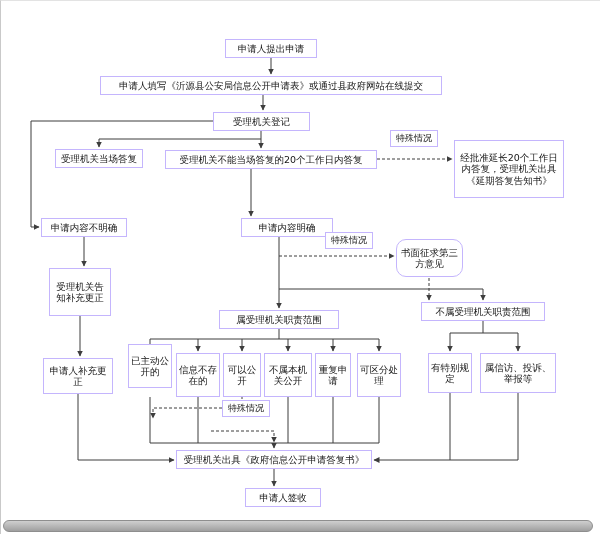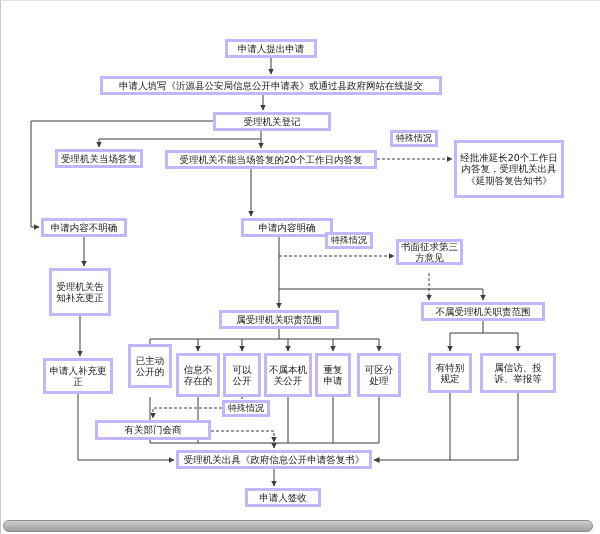--- a/index.html
+++ b/index.html
@@ -11,21 +11,21 @@
     border-top:1px solid #e3e3e3;
     border-right:1px solid #e3e3e3;
     overflow:hidden;
     font-family:"DejaVu Sans","Liberation Sans",sans-serif;
   }
   #wires{position:absolute;left:0;top:0;z-index:1;}
   .node{
     position:absolute;
     z-index:2;
     box-sizing:border-box;
-    border:3px solid #c4b5fd;
+    border:1px solid #c4b5fd;
     background:#ffffff;
     display:flex;
     align-items:center;
     justify-content:center;
     text-align:center;
     font-size:9.5px;
     line-height:1.18;
     color:#141414;
     padding:1px 2px;
     overflow:hidden;
@@ -96,37 +96,37 @@
       <path d="M428,272 V299" marker-end="url(#arr)"></path>
       <path d="M221,407 H152 V417" marker-end="url(#arr)"></path>
       <path d="M210,430 H273 V441" marker-end="url(#arr)"></path>
     </g>
   </svg>
 
   <div class="node" style="left:224px;top:38px;width:92px;height:19px;">申请人提出申请</div>
 
   <div class="node" style="left:99px;top:75px;width:342px;height:19px;">申请人填写《沂源县公安局信息公开申请表》或通过县政府网站在线提交</div>
 
-  <div class="node" style="left:212px;top:111px;width:118px;height:19px;">受理机关登记</div>
+  <div class="node" style="left:212px;top:111px;width:97px;height:19px;">受理机关登记</div>
 
   <div class="node small" style="left:389px;top:129px;width:48px;height:17px;">特殊情况</div>
 
   <div class="node" style="left:54px;top:148px;width:88px;height:19px;">受理机关当场答复</div>
 
   <div class="node" style="left:164px;top:149px;width:212px;height:19px;">受理机关不能当场答复的20个工作日内答复</div>
 
   <div class="node" style="left:453px;top:139px;width:110px;height:58px;">经批准延长20个工作日内答复，受理机关出具《延期答复告知书》</div>
 
   <div class="node" style="left:40px;top:217px;width:86px;height:19px;">申请内容不明确</div>
 
   <div class="node" style="left:240px;top:217px;width:92px;height:19px;">申请内容明确</div>
 
   <div class="node small" style="left:324px;top:231px;width:48px;height:17px;">特殊情况</div>
 
-  <div class="node" style="left:395px;top:238px;width:67px;height:26px;">书面征求第三方意见</div>
+  <div class="node" style="left:395px;top:238px;width:67px;height:38px;border-radius:10px;">书面征求第三方意见</div>
 
   <div class="node" style="left:48px;top:267px;width:62px;height:48px;">受理机关告知补充更正</div>
 
   <div class="node" style="left:420px;top:301px;width:124px;height:19px;">不属受理机关职责范围</div>
 
   <div class="node" style="left:218px;top:309px;width:120px;height:19px;">属受理机关职责范围</div>
 
   <div class="node" style="left:42px;top:357px;width:70px;height:36px;">申请人补充更正</div>
 
   <div class="node" style="left:127px;top:343px;width:44px;height:44px;">已主动公开的</div>
@@ -140,21 +140,20 @@
   <div class="node" style="left:314px;top:352px;width:36px;height:44px;">重复申请</div>
 
   <div class="node" style="left:356px;top:352px;width:44px;height:44px;">可区分处理</div>
 
   <div class="node" style="left:479px;top:352px;width:76px;height:40px;">属信访、投诉、举报等</div>
 
   <div class="node" style="left:427px;top:352px;width:44px;height:40px;">有特别规定</div>
 
   <div class="node small" style="left:221px;top:399px;width:48px;height:17px;">特殊情况</div>
 
-  <div class="node" style="left:94px;top:419px;width:116px;height:20px;">有关部门会商</div>
 
   <div class="node" style="left:175px;top:449px;width:196px;height:19px;">受理机关出具《政府信息公开申请答复书》</div>
 
   <div class="node" style="left:244px;top:487px;width:76px;height:19px;">申请人签收</div>
 
   <div class="scrollbar"></div>
 
 </div>
 
 </body></html>

